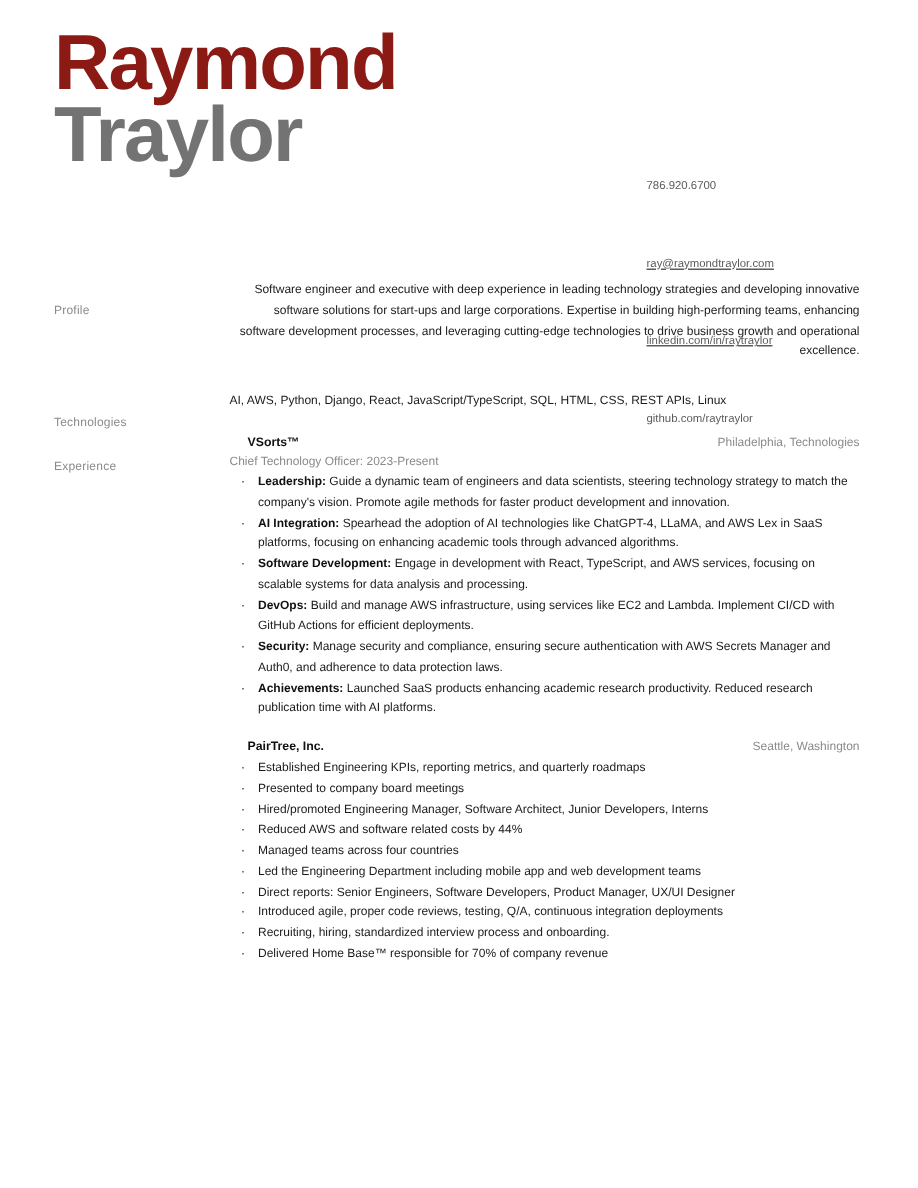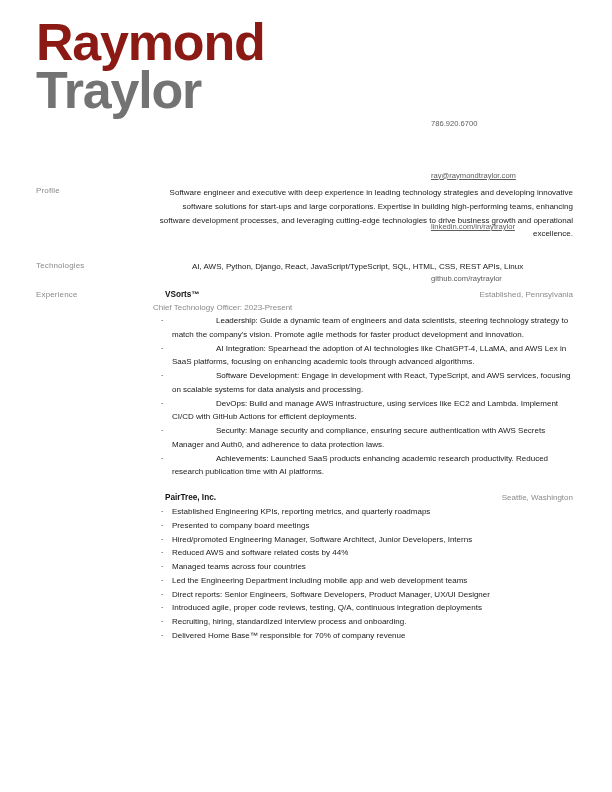--- a/index.html
+++ b/index.html
@@ -64,21 +64,21 @@
 
   
   .section {
     position: absolute;
     left: 0;
     width: 612px;
   }
   .label-col {
     position: absolute;
     left: 36px;
-    top: 0;
+    top: 16px;
     width: 110px;
     font-size: 8px;
     color: #8a8a8a;
     letter-spacing: 0.15px;
   }
   .content-col {
     position: absolute;
     left: 153px;
     top: 0;
     width: 420px;
@@ -89,21 +89,20 @@
     line-height: 1.72;
     color: #1a1a1a;
     text-align: right;
   }
 
   .tech-line {
     font-size: 8px;
     line-height: 1.5;
     color: #1a1a1a;
     white-space: nowrap;
-    margin-left: 39px;
   }
 
   
   .job { position: relative; }
   .job-head {
     position: relative;
     height: 12px;
     margin-left: 12px;
   }
   .company {
@@ -145,23 +144,22 @@
     position: absolute;
     left: 6px;
     top: 0;
     width: 6px;
     text-align: center;
     color: #1a1a1a;
     font-size: 8px;
     line-height: 1.72;
   }
   ul.bullets li b {
-    font-weight: normal;
+    font-weight: bold;
     color: #111111;
-    margin-left: 44px;
   }
   .bullet-text { display: inline; }
 </style>
 </head>
 <body>
 
 <div class="page">
 
   <div class="header">
     <div class="name-block">
@@ -189,21 +187,21 @@
       <div class="tech-line">AI, AWS, Python, Django, React, JavaScript/TypeScript, SQL, HTML, CSS, REST APIs, Linux</div>
     </div>
   </div>
 
   <div class="section" style="top:290px;">
     <div class="label-col">Experience</div>
     <div class="content-col" id="experience-content">
         <div class="job">
           <div class="job-head">
             <div class="company">VSorts™</div>
-            <div class="location">Established, Pennsylvania</div>
+            <div class="location">Philadelphia, Technologies</div>
           </div>
           <div class="role">Chief Technology Officer: 2023-Present</div>
           <ul class="bullets">
             <li><span class="dot">·</span><b>Leadership:</b><span class="bullet-text"> Guide a dynamic team of engineers and data scientists, steering technology strategy to match the company's vision. Promote agile methods for faster product development and innovation.</span></li>
             <li><span class="dot">·</span><b>AI Integration:</b><span class="bullet-text"> Spearhead the adoption of AI technologies like ChatGPT-4, LLaMA, and AWS Lex in SaaS platforms, focusing on enhancing academic tools through advanced algorithms.</span></li>
             <li><span class="dot">·</span><b>Software Development:</b><span class="bullet-text"> Engage in development with React, TypeScript, and AWS services, focusing on scalable systems for data analysis and processing.</span></li>
             <li><span class="dot">·</span><b>DevOps:</b><span class="bullet-text"> Build and manage AWS infrastructure, using services like EC2 and Lambda. Implement CI/CD with GitHub Actions for efficient deployments.</span></li>
             <li><span class="dot">·</span><b>Security:</b><span class="bullet-text"> Manage security and compliance, ensuring secure authentication with AWS Secrets Manager and Auth0, and adherence to data protection laws.</span></li>
             <li><span class="dot">·</span><b>Achievements:</b><span class="bullet-text"> Launched SaaS products enhancing academic research productivity. Reduced research publication time with AI platforms.</span></li>
           </ul>

